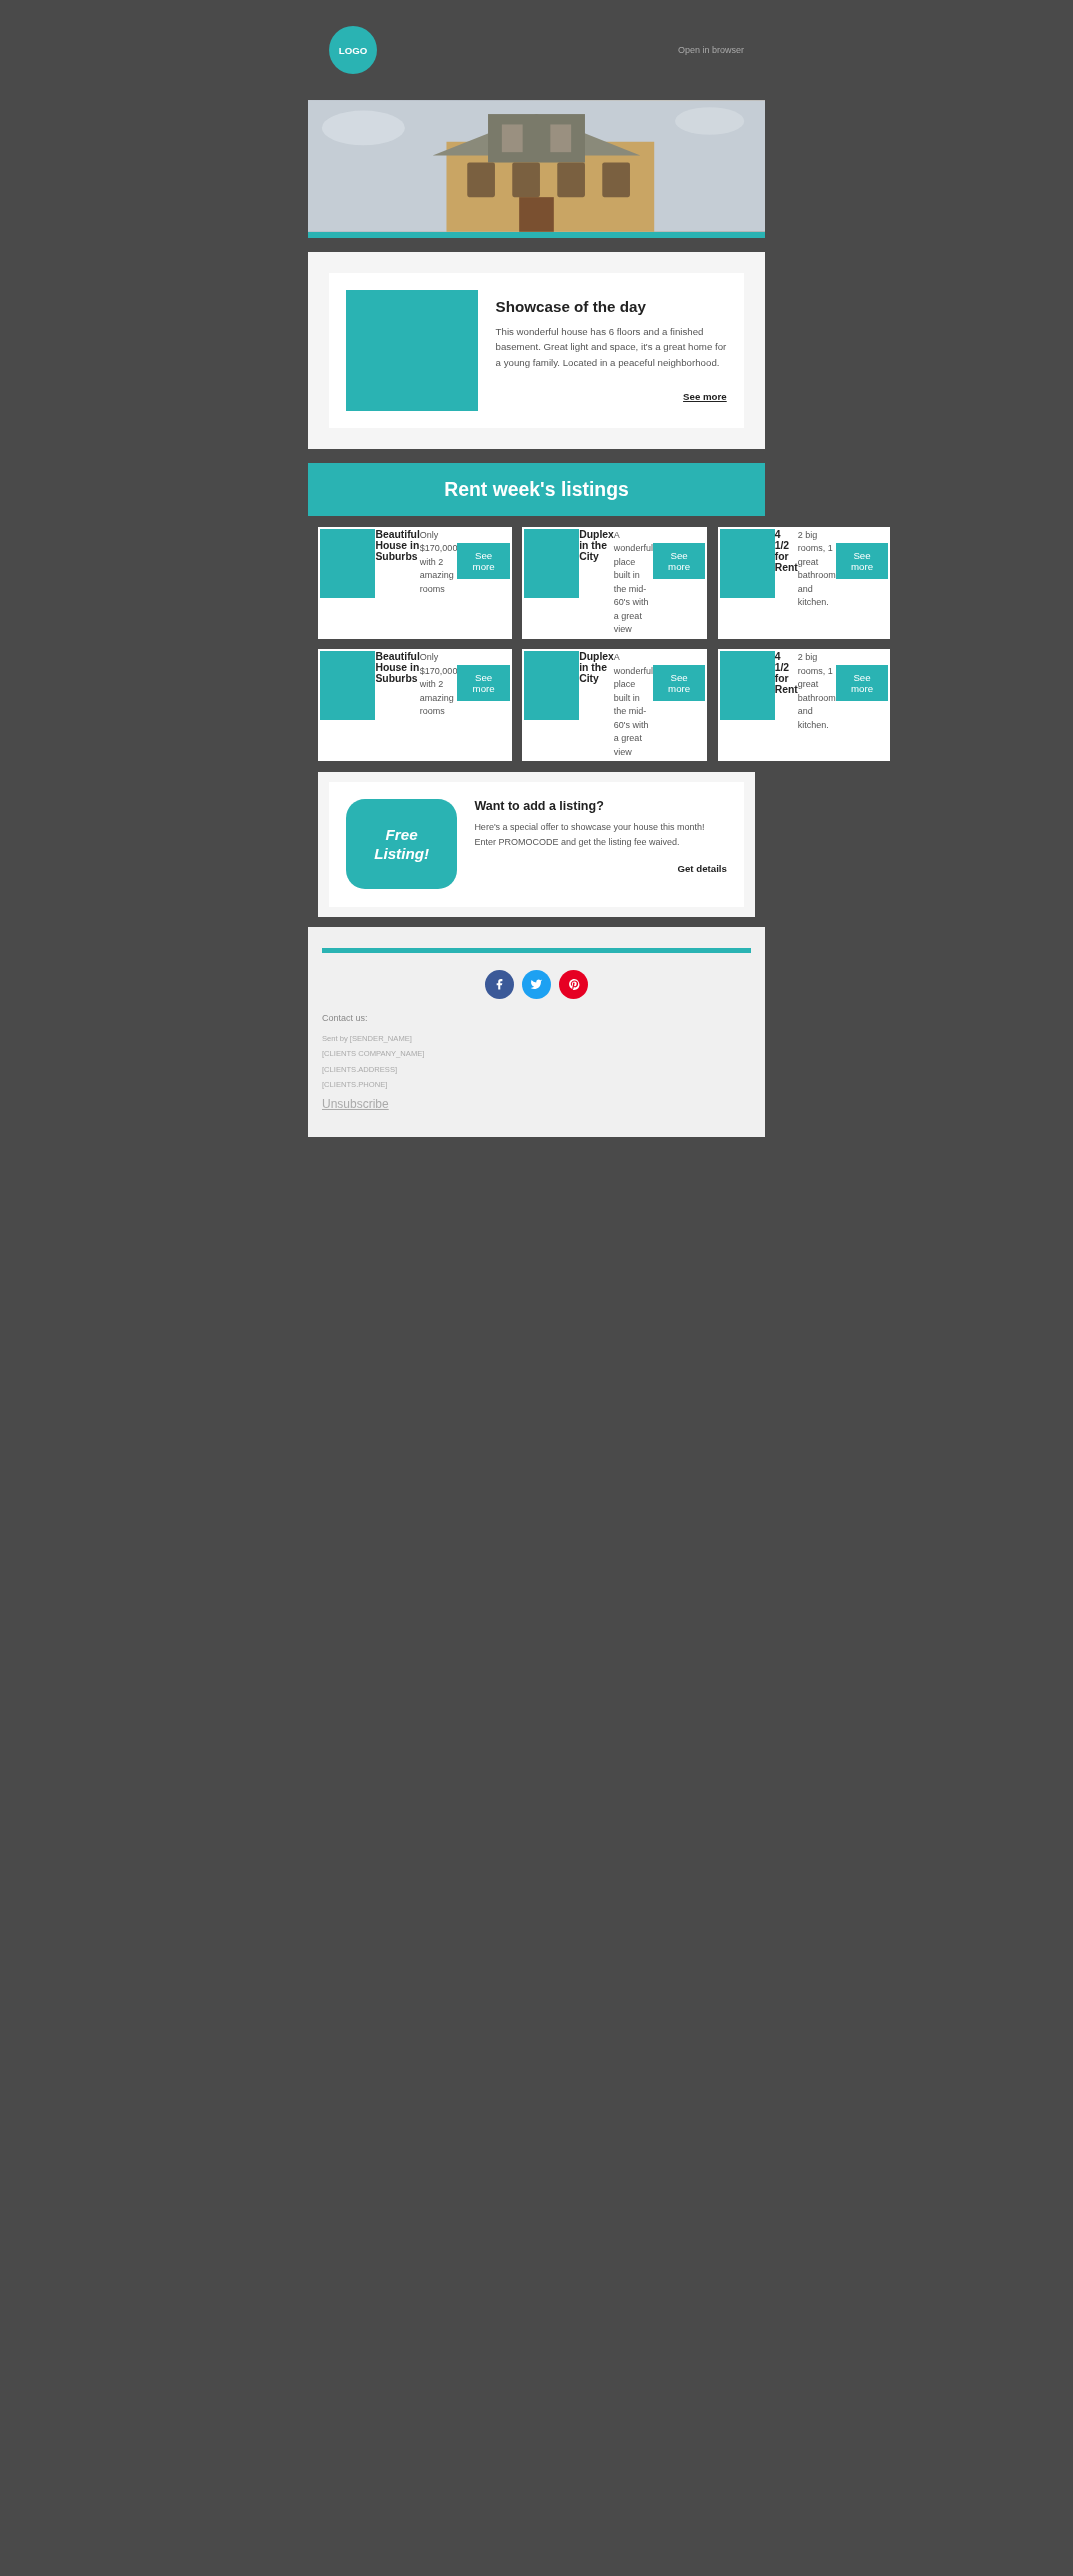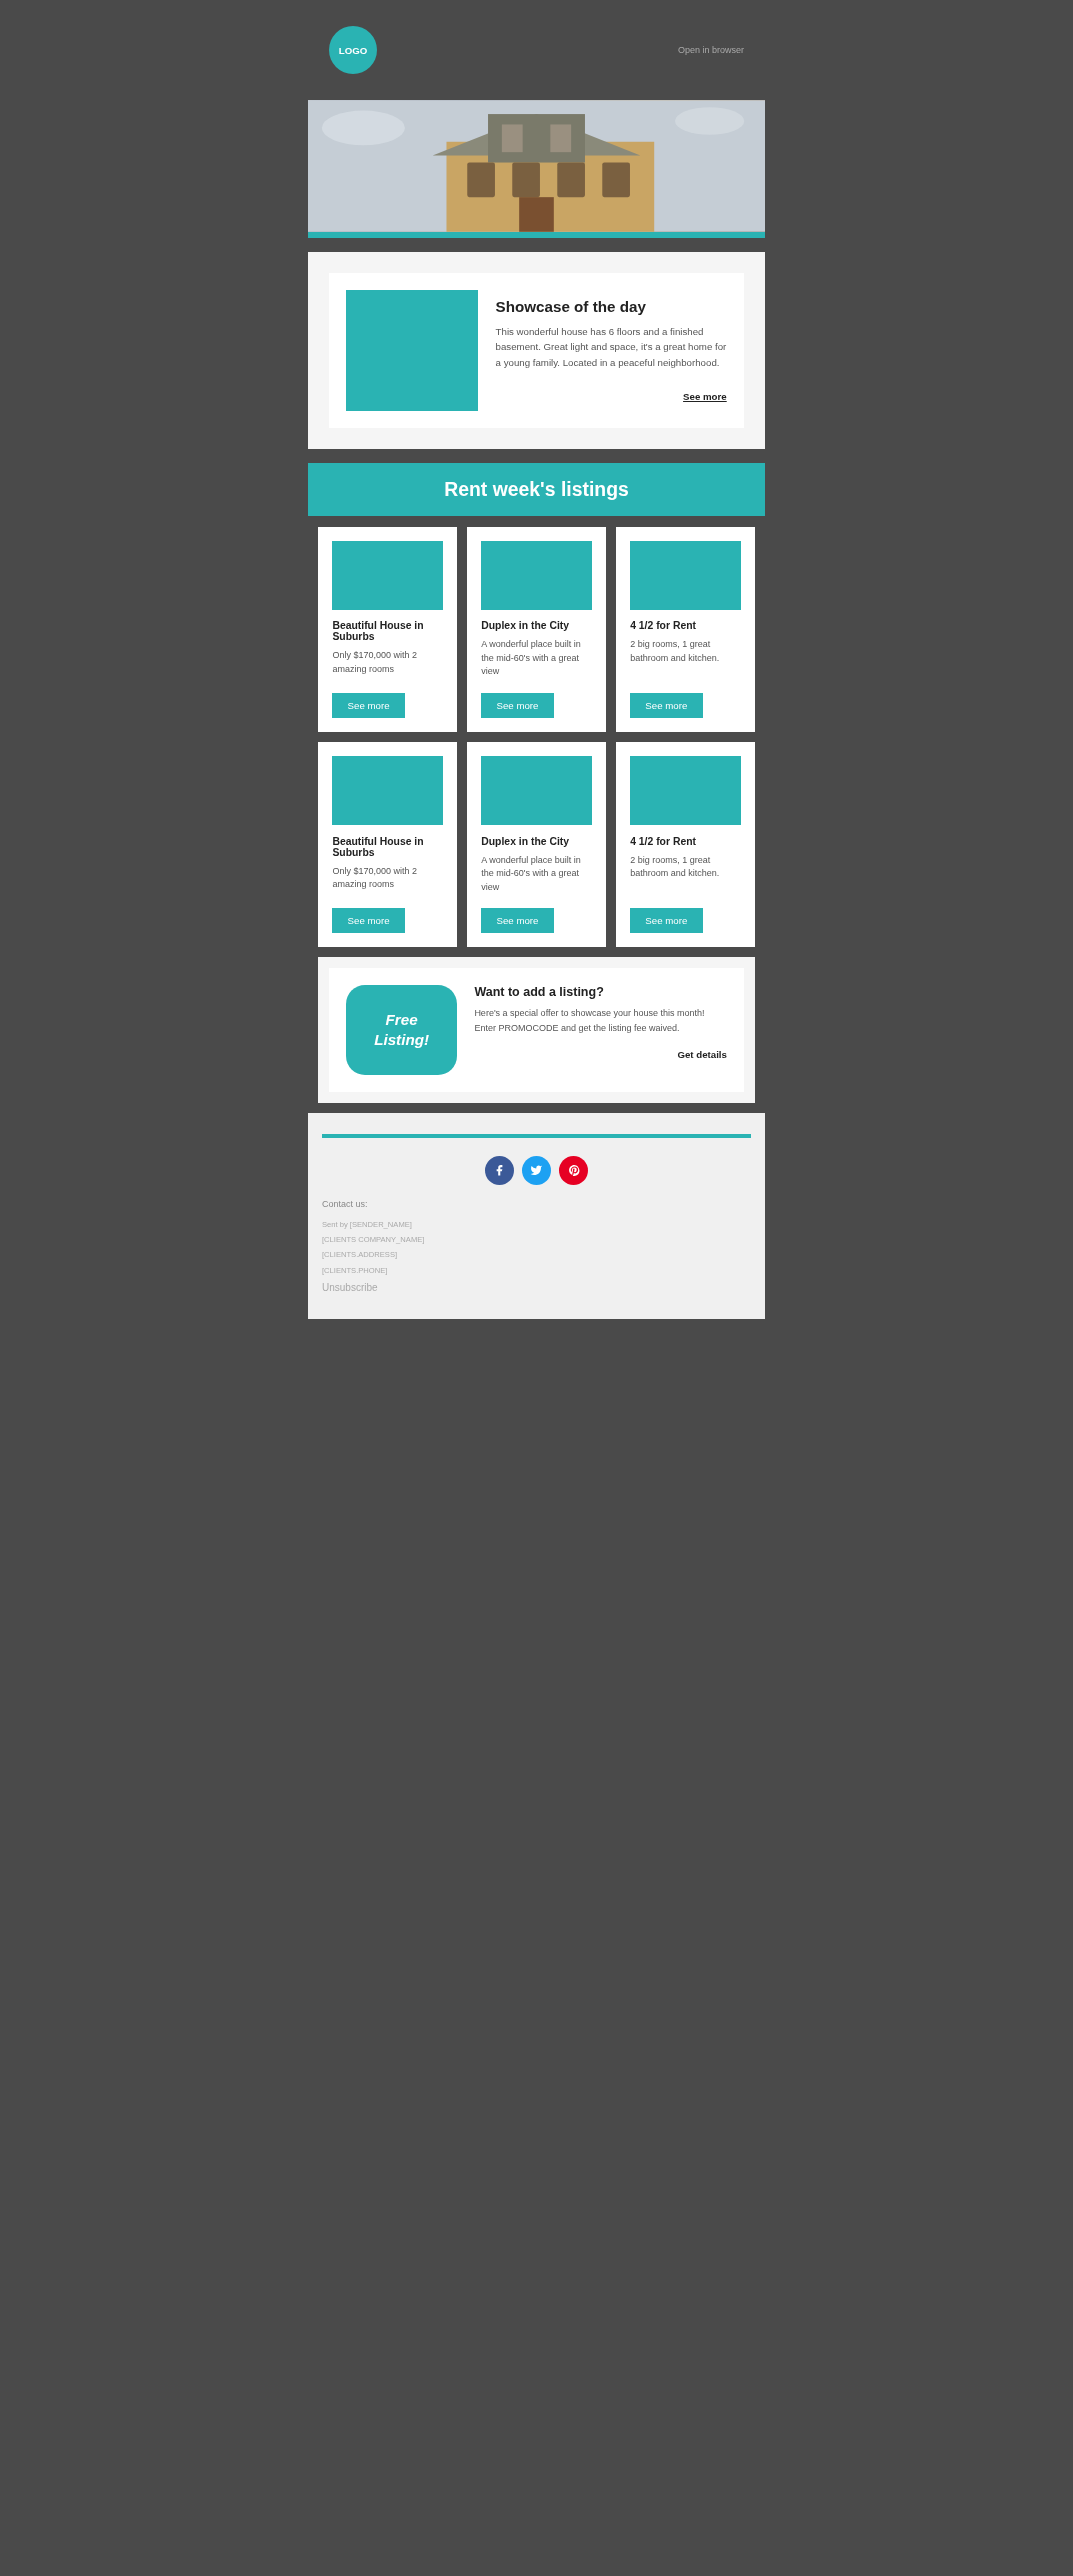--- a/index.html
+++ b/index.html
@@ -116,23 +116,23 @@
       padding: 10.4px;
     }
     .listings-row {
       display: flex;
       gap: 10.4px;
       margin-bottom: 10.4px;
     }
     .listing-card {
       background: white;
       flex: 1;
-      padding: 14px;
-      display: flex;
-      flex-direction: column;
+      padding: 2px;
+      display: flex;
+      flex-direction: row;
     }
     .listing-image {
       width: 100%;
       height: 69px;
       background-color: #2ab3b3;
       margin-bottom: 10.4px;
       display: flex;
       align-items: center;
       justify-content: center;
     }
@@ -251,23 +251,24 @@
       font-size: 9px;
       color: #888;
       margin-bottom: 8.3px;
     }
     .footer-info {
       font-size: 7.6px;
       color: #aaa;
       line-height: 2;
     }
     .footer-unsubscribe {
-      font-size: 10px;
+      font-size: 12px;
       color: #aaa;
       cursor: pointer;
+      text-decoration: underline;
     }
   </style>
 </head>
 <body>
 
 <div class="email-wrapper">
 
   <div class="header">
     <div class="logo-circle">
       <span>LOGO</span>

